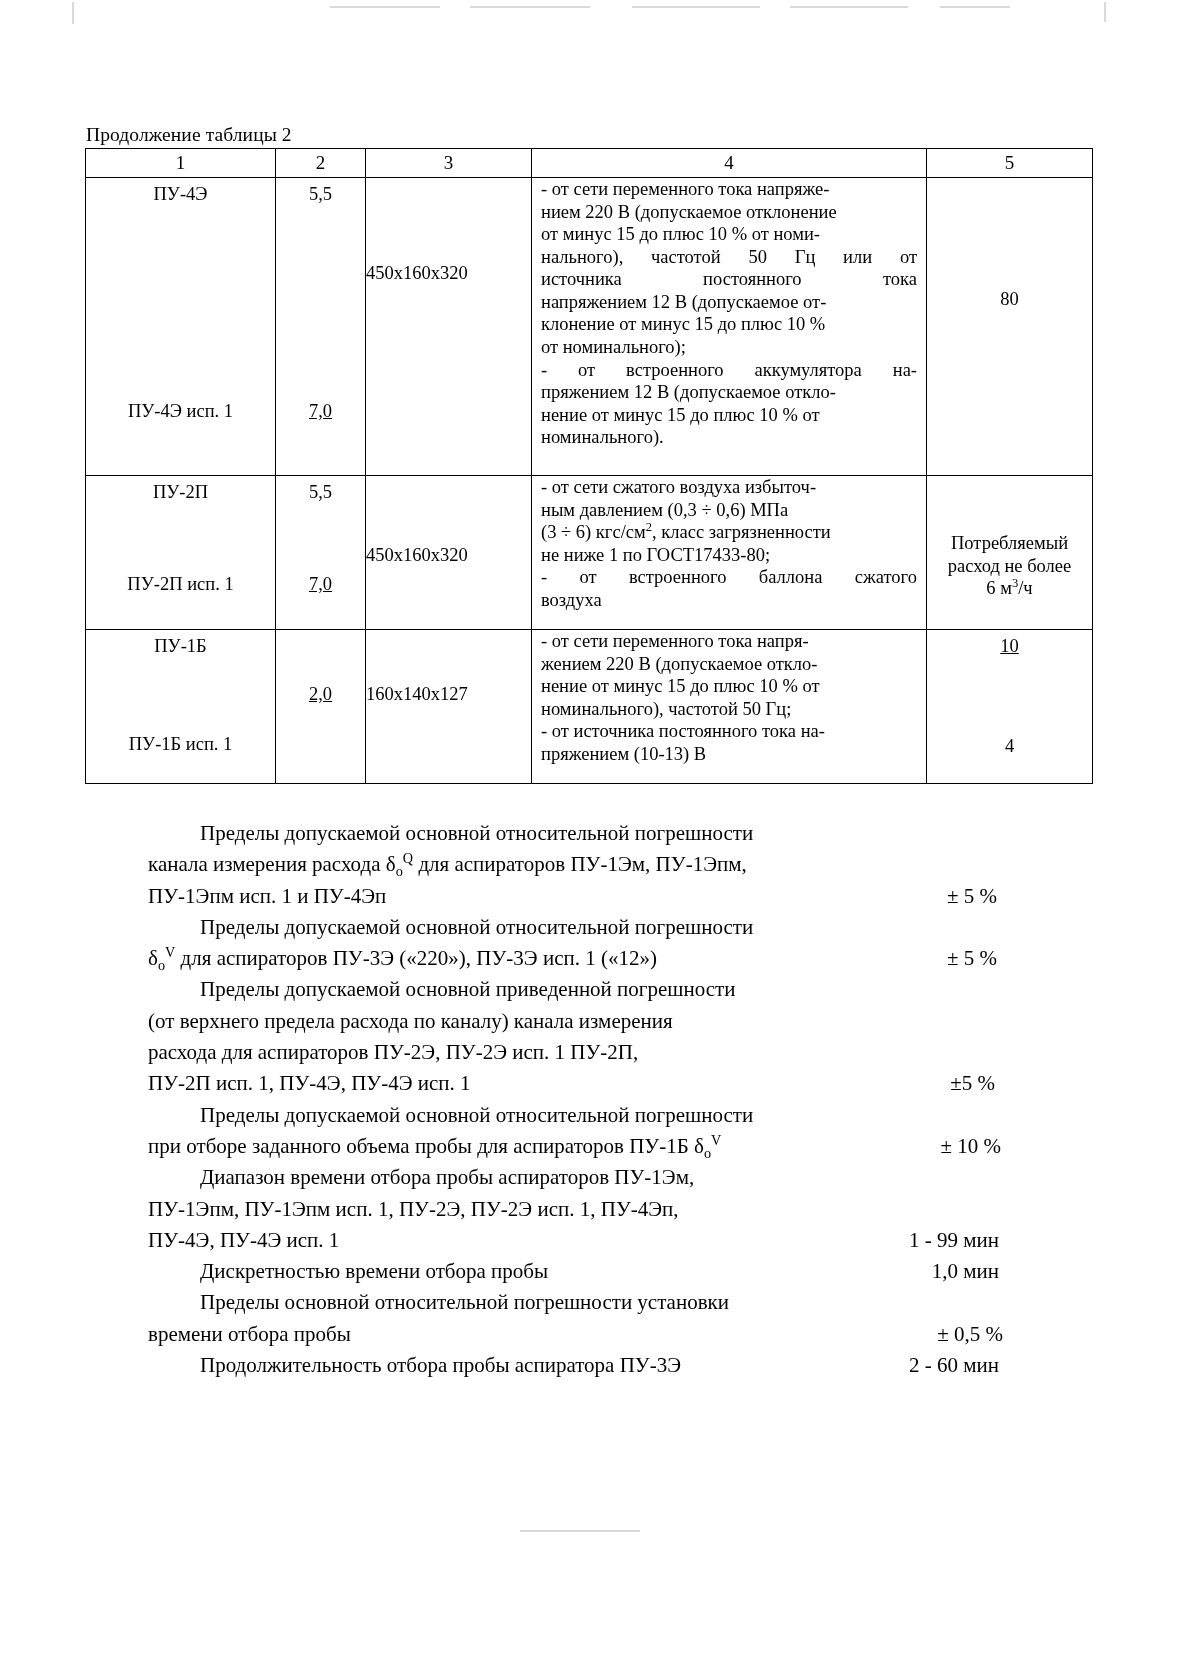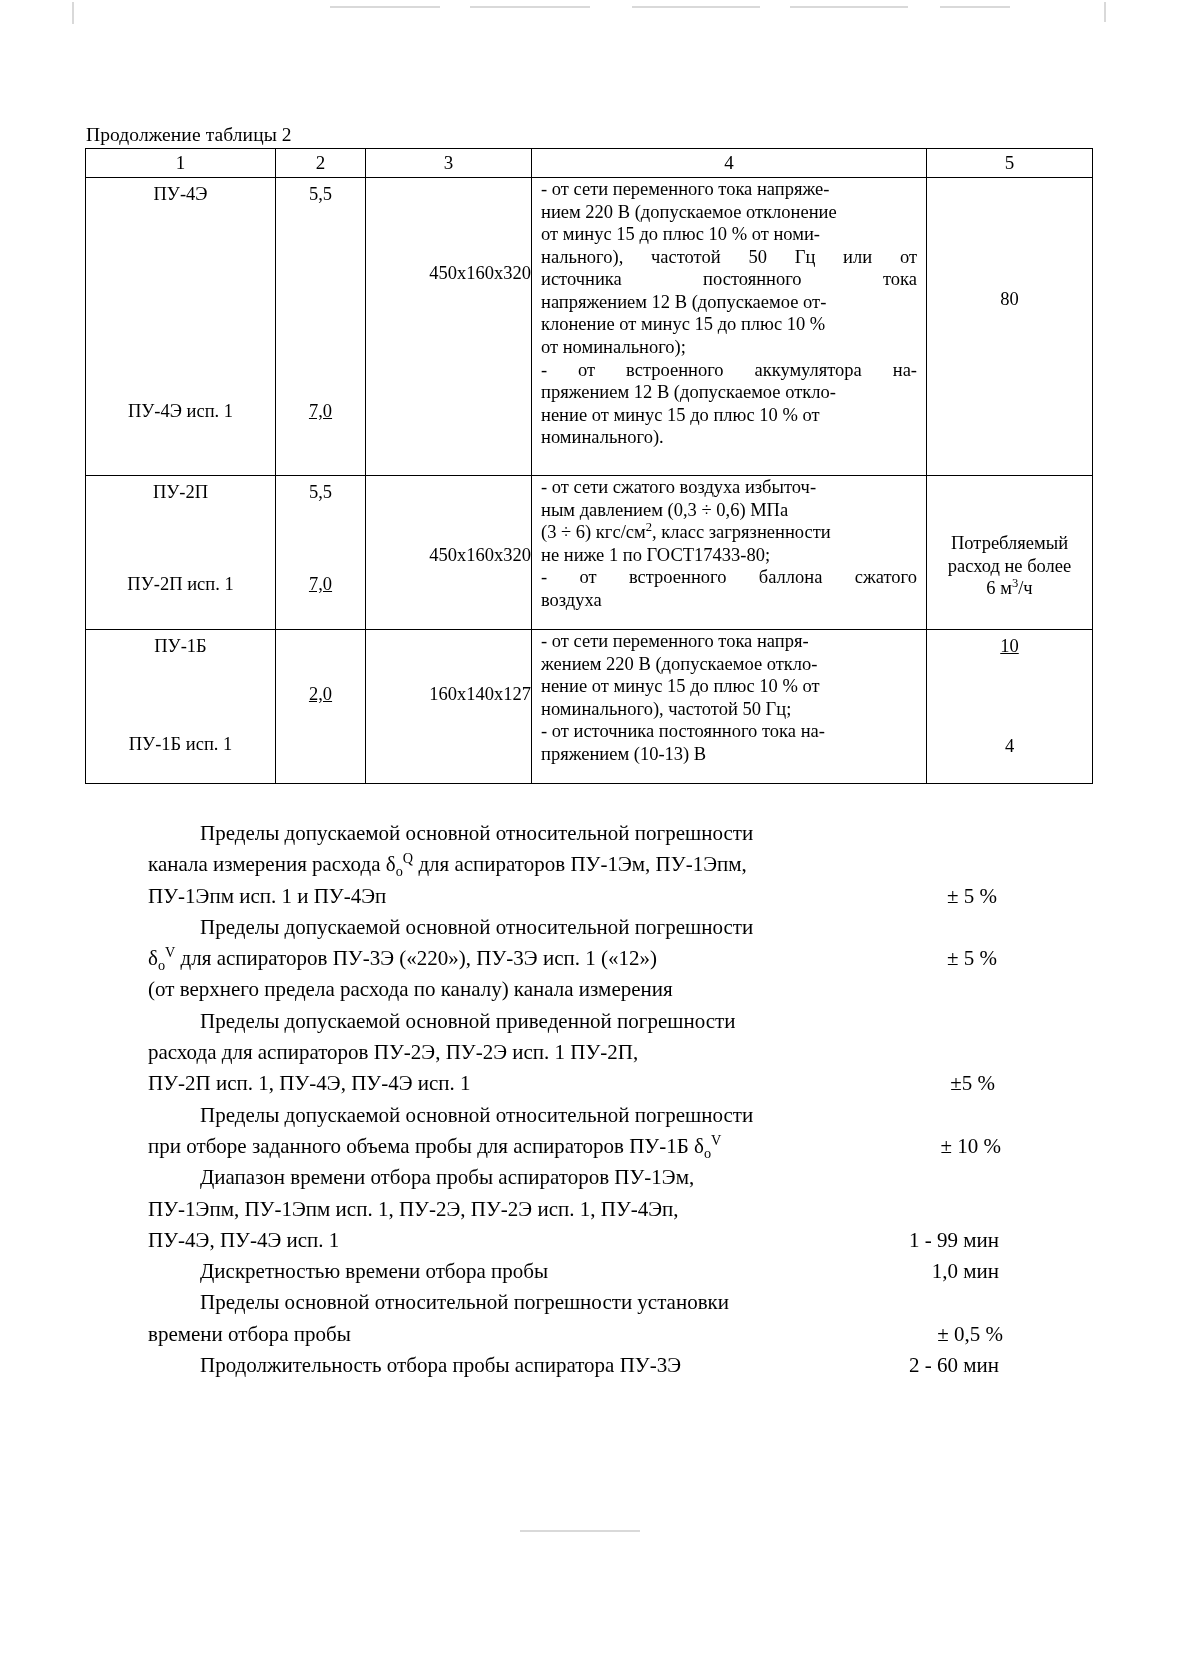--- a/index.html
+++ b/index.html
@@ -82,21 +82,21 @@
 
   
   .namecell { position: relative; text-align: center; }
   .namecell .n-top { margin-top: 5px; }
   .namecell .n-bot { position: absolute; left: 0; right: 0; }
 
   .valcell { position: relative; text-align: center; }
   .valcell .v-top { margin-top: 5px; }
   .valcell .v-bot { position: absolute; left: 0; right: 0; text-decoration: underline; }
 
-  .dimcell { text-align: right; position: relative; }
+  .dimcell { text-align: left; position: relative; }
   .dimcell .d-mid { position: absolute; left: 0; right: 0; }
 
   .c5cell { text-align: center; position: relative; }
   .c5cell .q-abs { position: absolute; left: 0; right: 0; }
 
   sup { font-size: .68em; vertical-align: super; line-height: 0; }
   sub { font-size: .68em; vertical-align: sub; line-height: 0; }
 
   
   .prose {
@@ -276,24 +276,24 @@
 
     <div class="row">
       <span class="txt indent">Пределы допускаемой основной относительной погрешности</span>
     </div>
     <div class="row">
       <span class="txt"><span class="nowrap"><span>δ</span><sub>о</sub><sup>V</sup></span><span> для аспираторов ПУ-3Э («220»), ПУ-3Э исп. 1 («12»)</span></span>
       <span class="val v-pct5b">± 5 %</span>
     </div>
 
     <div class="row">
+      <span class="txt indent">Пределы допускаемой основной приведенной погрешности</span>
+    </div>
+    <div class="row">
       <span class="txt">(от верхнего предела расхода по каналу) канала измерения</span>
-    </div>
-    <div class="row">
-      <span class="txt indent">Пределы допускаемой основной приведенной погрешности</span>
     </div>
     <div class="row">
       <span class="txt">расхода для аспираторов ПУ-2Э, ПУ-2Э исп. 1 ПУ-2П,</span>
     </div>
     <div class="row">
       <span class="txt">ПУ-2П исп. 1, ПУ-4Э, ПУ-4Э исп. 1</span>
       <span class="val v-pct5c">±5 %</span>
     </div>
 
     <div class="row">

